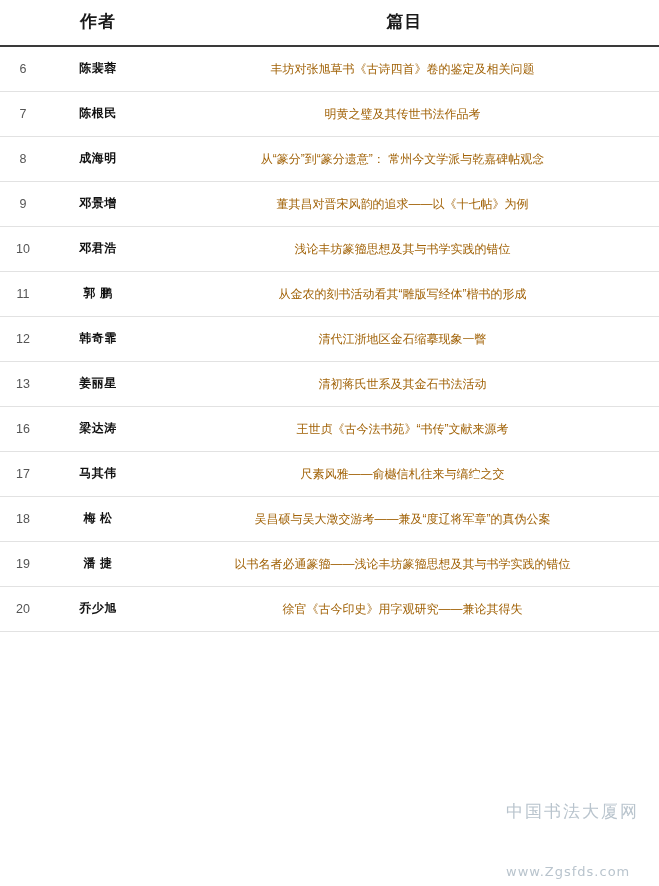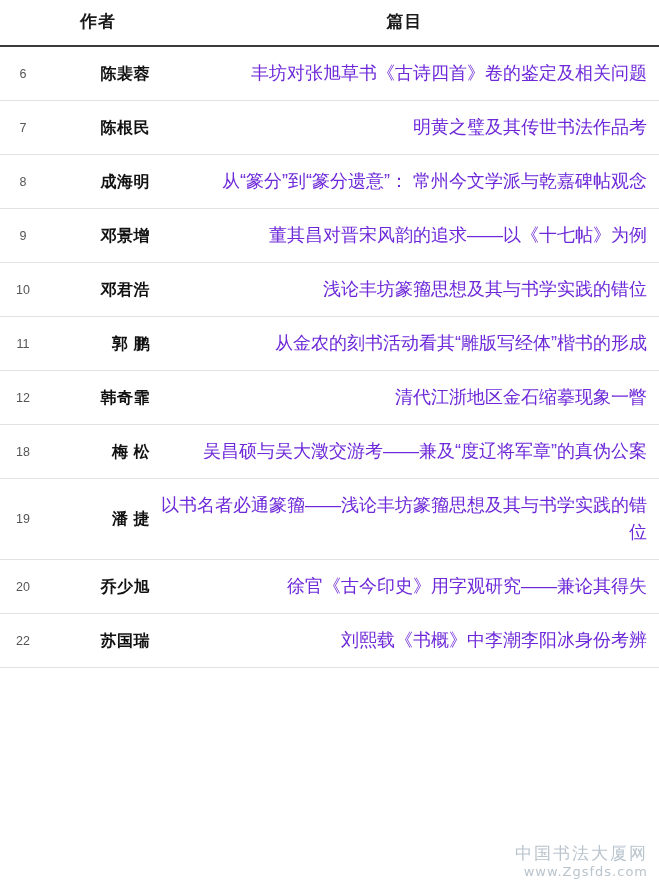--- a/index.html
+++ b/index.html
@@ -44,61 +44,61 @@
   td.col-index {
     width: 46px;
     text-align: center;
     font-size: 12.5px;
     color: #555555;
     padding: 13px 0;
     vertical-align: middle;
   }
   td.col-author {
     width: 104px;
-    text-align: right;
-    font-size: 16px;
+    text-align: center;
+    font-size: 12px;
     font-weight: bold;
     color: #111111;
     padding: 13px 0;
     vertical-align: middle;
     line-height: 1.45;
     letter-spacing: 0.5px;
   }
   td.col-title {
-    font-size: 18px;
-    color: #6d28d9;
+    font-size: 12px;
+    color: #a16207;
     padding: 13px 12px 13px 8px;
     vertical-align: middle;
     line-height: 1.5;
-    text-align: right;
+    text-align: center;
   }
   th.h-index { width: 46px; }
   th.h-author { width: 104px; }
   th.h-title { text-align: center; }
   .author-line { display: block; }
   .watermark {
     position: absolute;
-    right: 11px;
+    right: 20px;
     bottom: 6px;
-    text-align: right;
     pointer-events: none;
     user-select: none;
     line-height: 1.25;
   }
   .watermark .wm-main {
     font-size: 17px;
     color: #b9c4cd;
     letter-spacing: 2px;
     font-family: "DejaVu Sans", sans-serif;
   }
   .watermark .wm-sub {
     font-size: 13px;
     color: #b9c4cd;
     letter-spacing: 1px;
     font-family: "DejaVu Sans", sans-serif;
+    margin-top: 42px;
   }
 </style>
 </head>
 <body>
 
 <div class="page">
 
   <table class="listing">
     <thead>
       <tr>
@@ -151,46 +151,60 @@
           <td class="col-title">从金农的刻书活动看其“雕版写经体”楷书的形成</td>
         </tr>
         <tr>
           <td class="col-index">12</td>
           <td class="col-author">
             <span class="author-line">韩奇霏</span>
           </td>
           <td class="col-title">清代江浙地区金石缩摹现象一瞥</td>
         </tr>
         <tr>
+          <td class="col-index">13</td>
+          <td class="col-author">
+            <span class="author-line">姜丽星</span>
+          </td>
+          <td class="col-title">清初蒋氏世系及其金石书法活动</td>
+        </tr>
+        <tr>
+          <td class="col-index">16</td>
+          <td class="col-author">
+            <span class="author-line">梁达涛</span>
+          </td>
+          <td class="col-title">王世贞《古今法书苑》“书传”文献来源考</td>
+        </tr>
+        <tr>
+          <td class="col-index">17</td>
+          <td class="col-author">
+            <span class="author-line">马其伟</span>
+          </td>
+          <td class="col-title">尺素风雅——俞樾信札往来与缟纻之交</td>
+        </tr>
+        <tr>
           <td class="col-index">18</td>
           <td class="col-author">
             <span class="author-line">梅 松</span>
           </td>
           <td class="col-title">吴昌硕与吴大澂交游考——兼及“度辽将军章”的真伪公案</td>
         </tr>
         <tr>
           <td class="col-index">19</td>
           <td class="col-author">
             <span class="author-line">潘 捷</span>
           </td>
           <td class="col-title">以书名者必通篆籀——浅论丰坊篆籀思想及其与书学实践的错位</td>
         </tr>
         <tr>
           <td class="col-index">20</td>
           <td class="col-author">
             <span class="author-line">乔少旭</span>
           </td>
           <td class="col-title">徐官《古今印史》用字观研究——兼论其得失</td>
-        </tr>
-        <tr>
-          <td class="col-index">22</td>
-          <td class="col-author">
-            <span class="author-line">苏国瑞</span>
-          </td>
-          <td class="col-title">刘熙载《书概》中李潮李阳冰身份考辨</td>
         </tr>
       </tbody>
   </table>
 
   <div class="watermark">
     <div class="wm-main">中国书法大厦网</div>
     <div class="wm-sub">www.Zgsfds.com</div>
   </div>
 
 </div>

